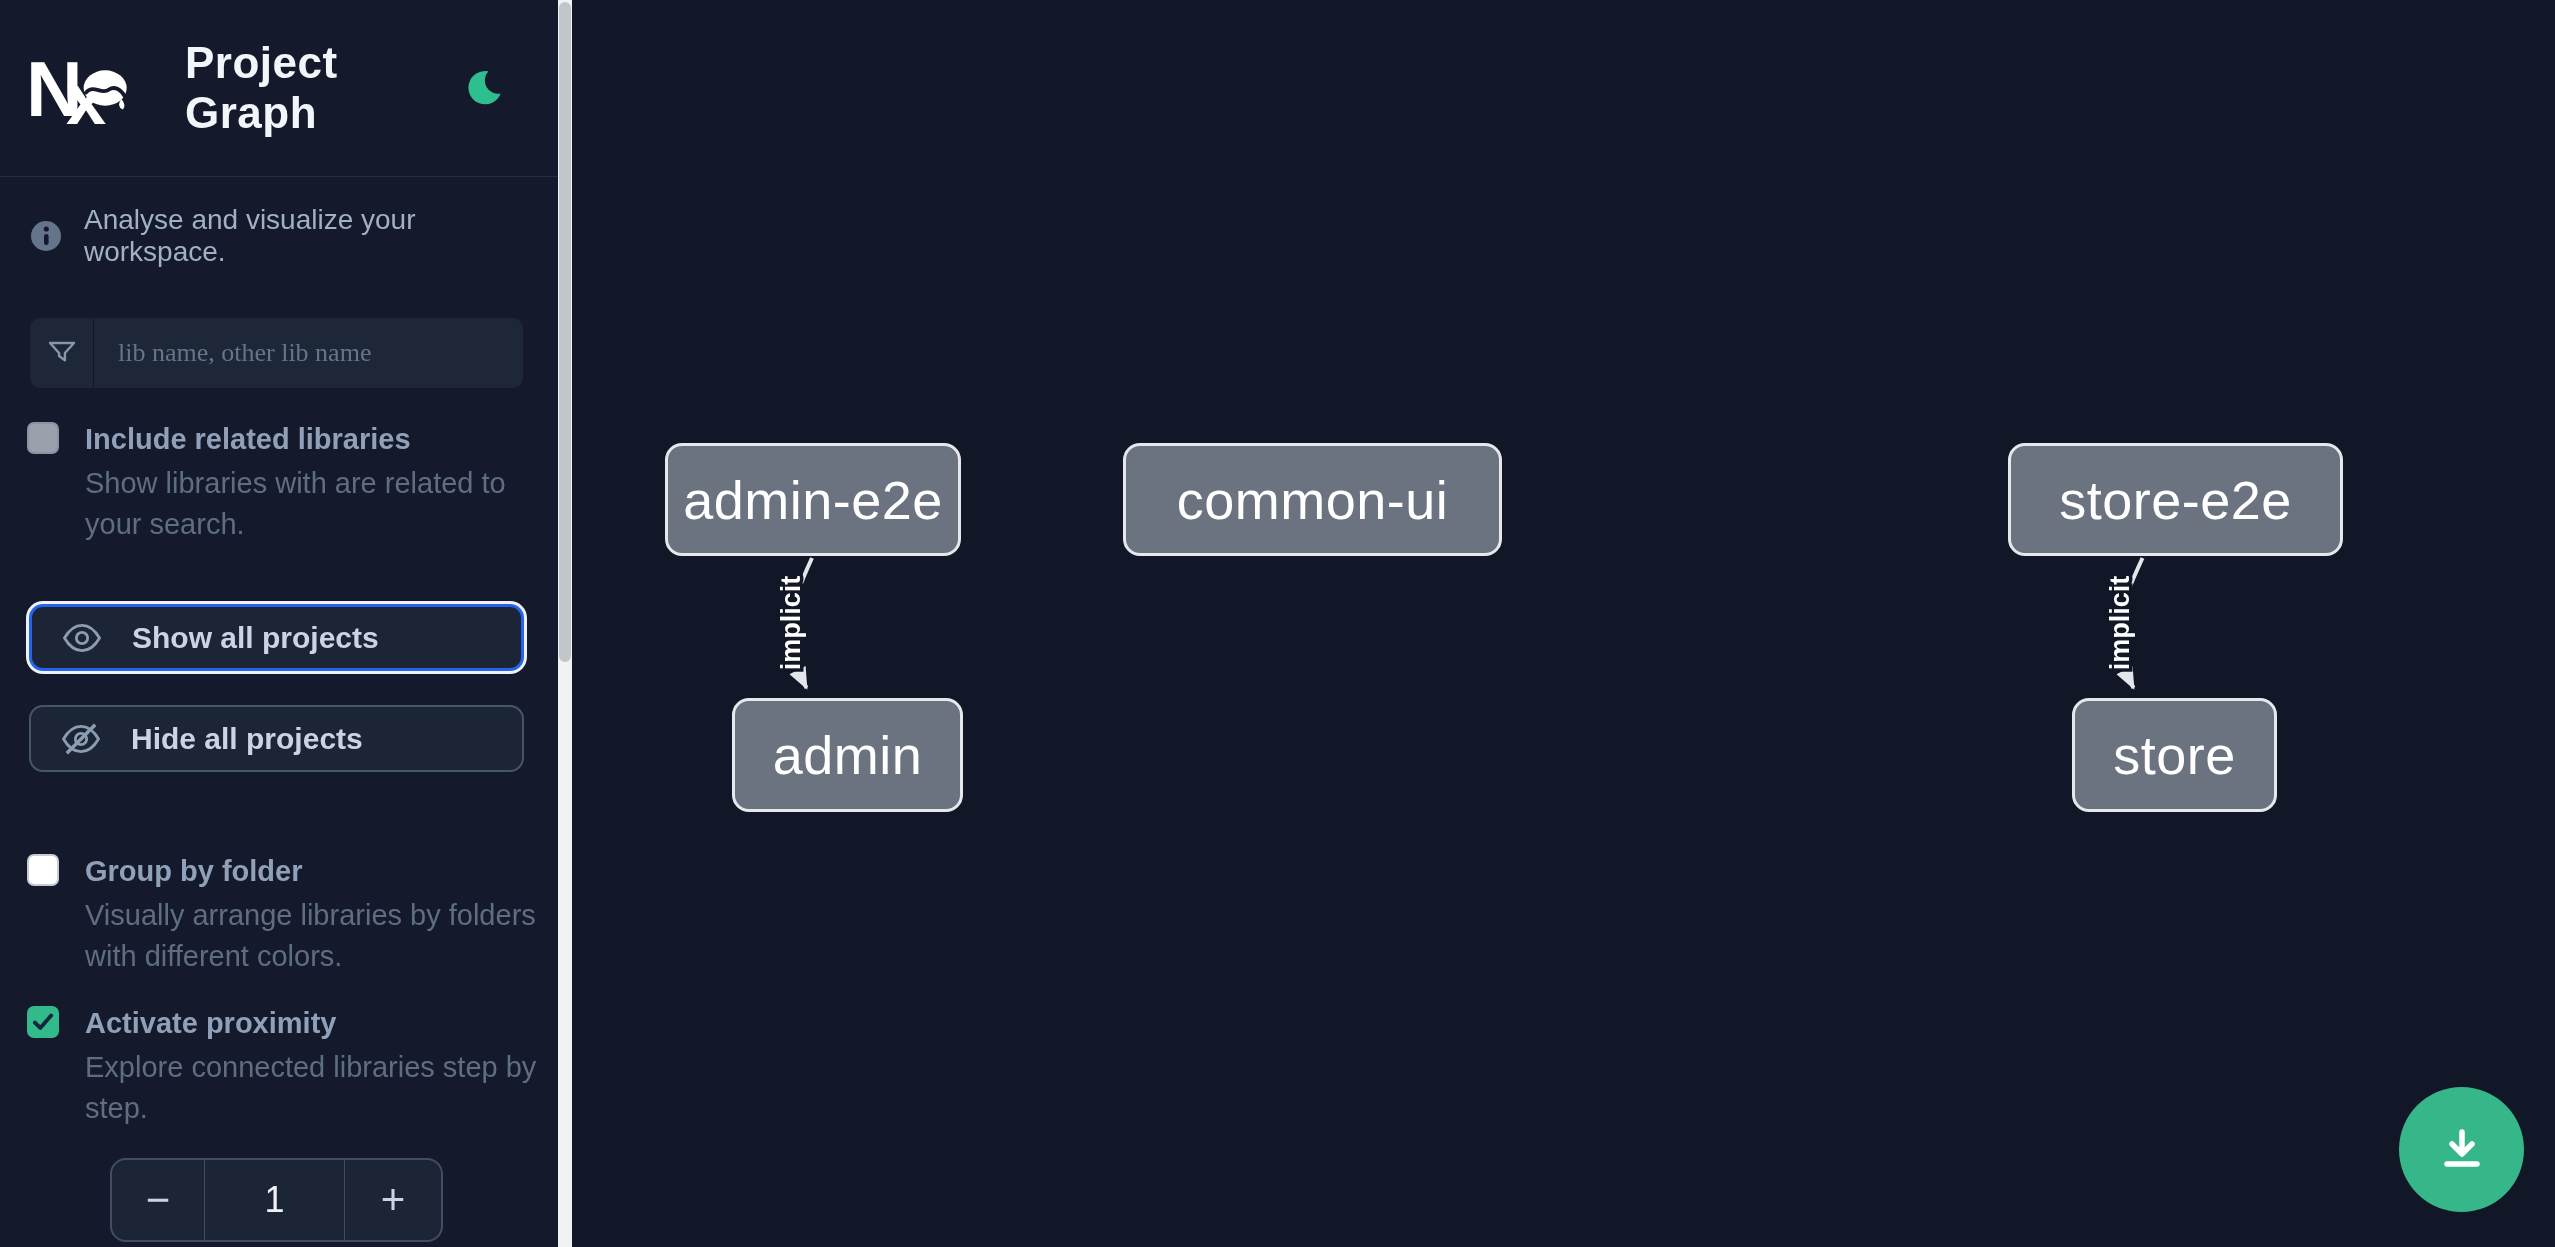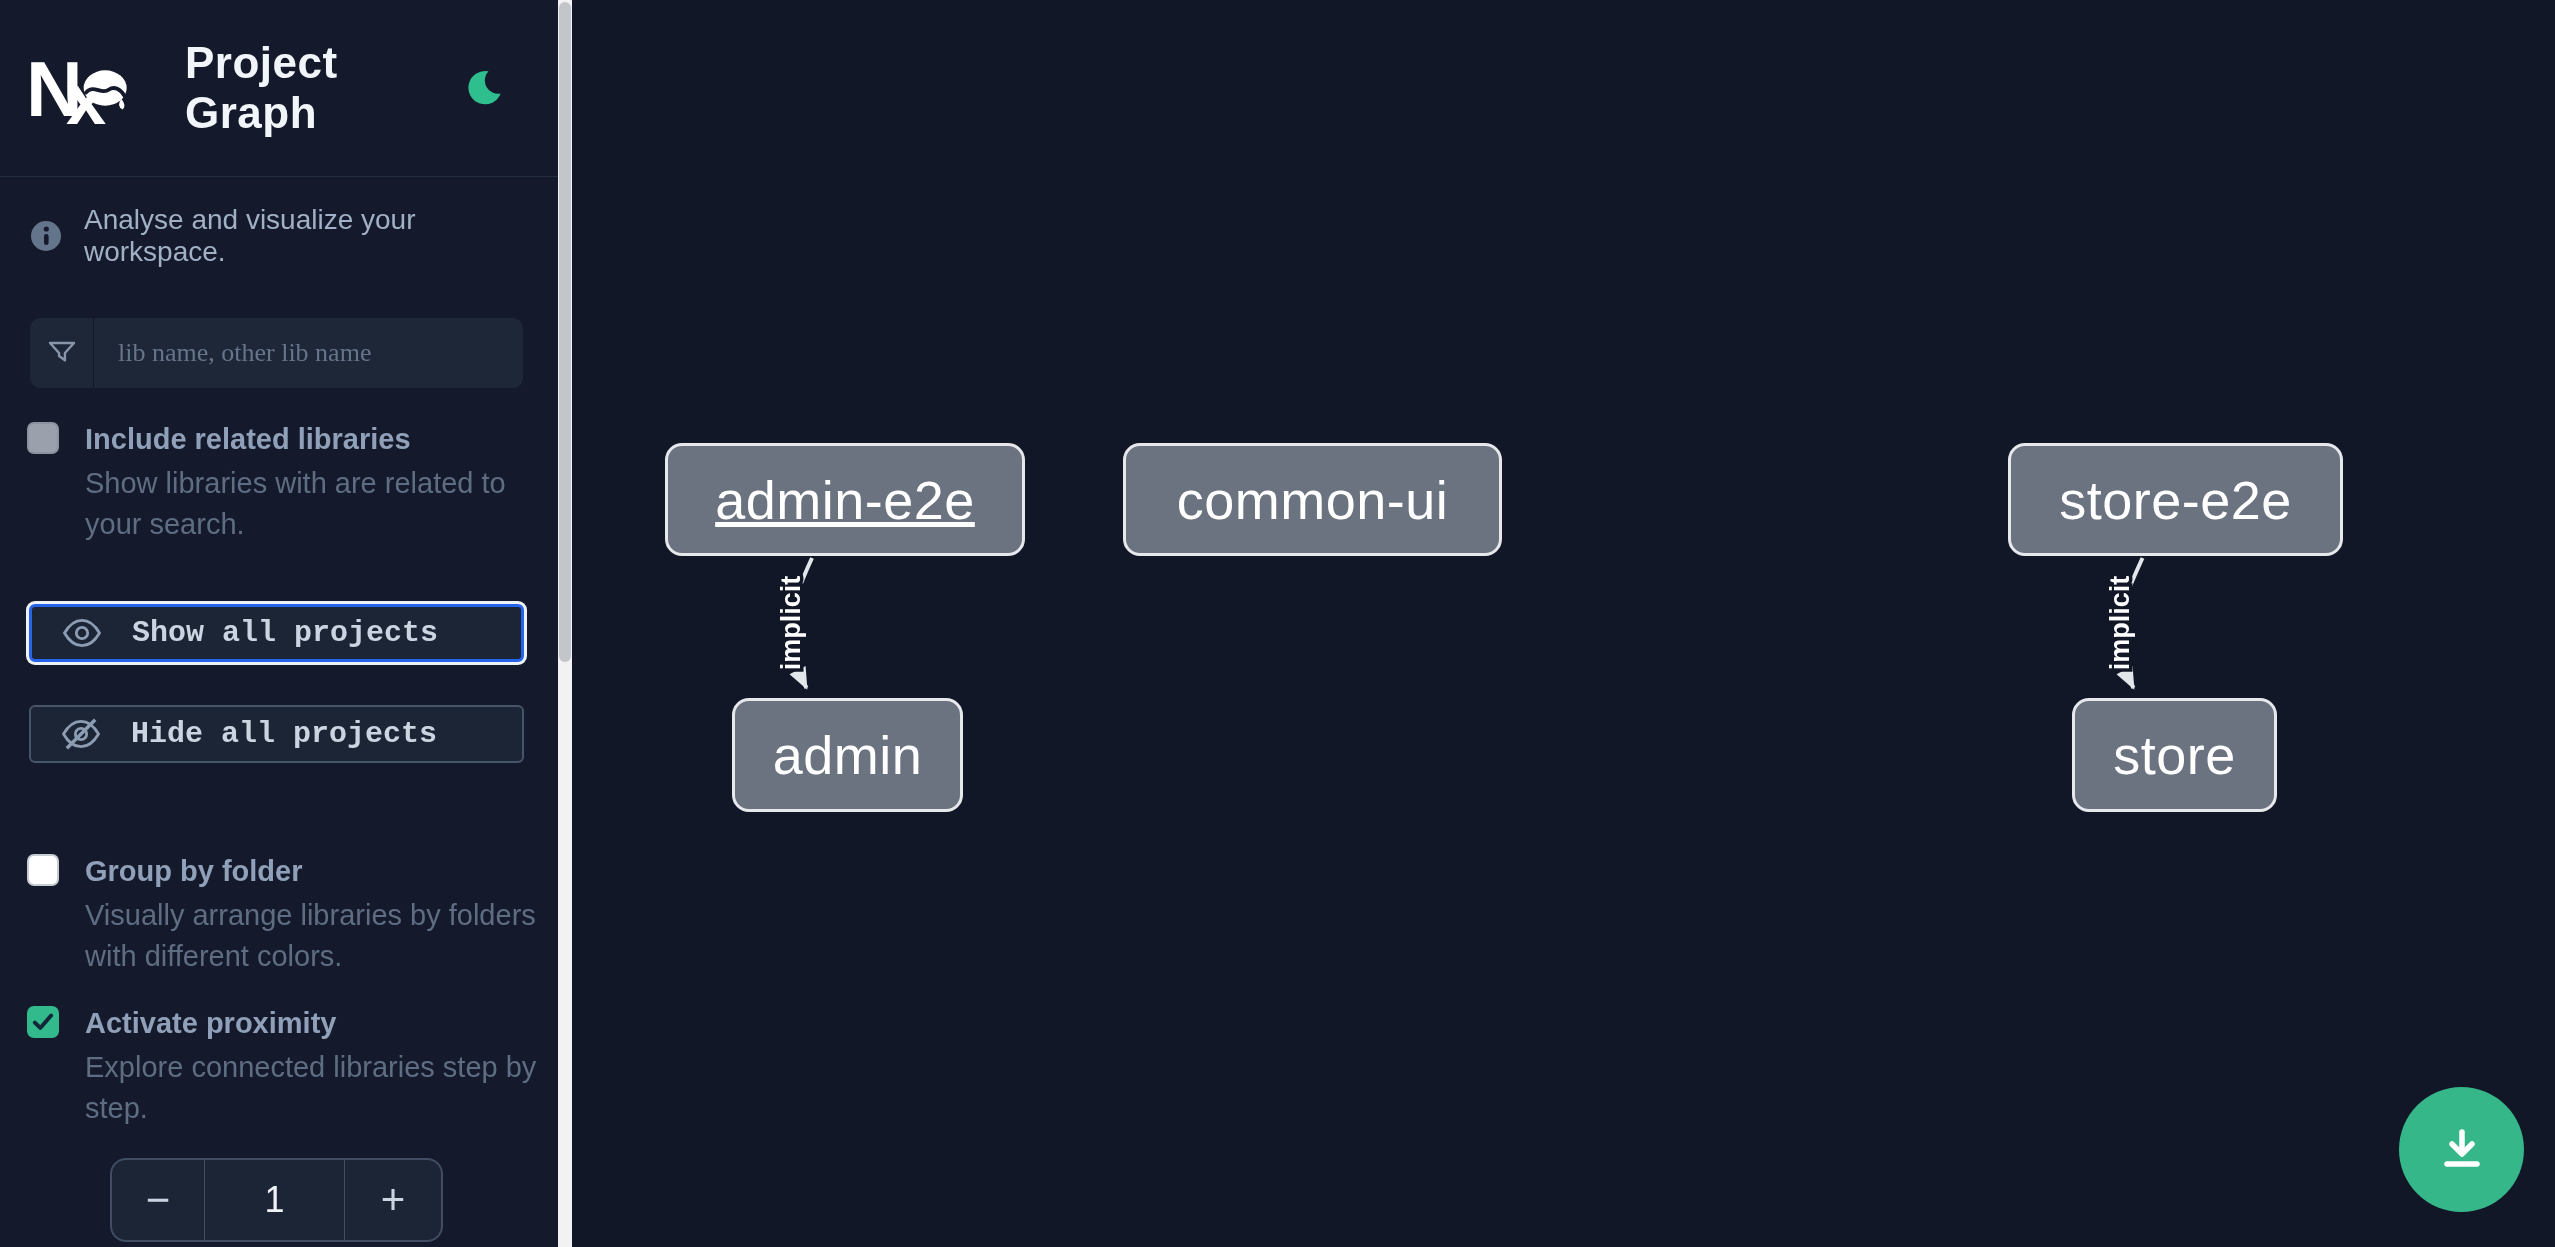--- a/index.html
+++ b/index.html
@@ -48,25 +48,25 @@
           display:flex; align-items:center; justify-content:center; cursor:pointer; }
   .cbox.muted   { background:#9aa1ac; border:2px solid #8b93a0; }
   .cbox.plain   { background:#ffffff; border:2px solid #c7ccd4; }
   .cbox.checked { background:#32ba8c; border:2px solid #32ba8c; }
   .option-text { width:460px; }
   .option-label { font-size:29px; font-weight:600; color:#8fa0b8; line-height:38px;
                   cursor:pointer; }
   .option-desc { font-size:29px; color:#5f6d83; line-height:41px; margin-top:5px; }
 
   
-  .action-btn { position:absolute; left:29px; width:495px; height:58px;
-                background:#1b2536; border:2px solid #475569; border-radius:6px;
+  .action-btn { position:absolute; left:29px; width:495px; height:67px;
+                background:#1b2536; border:2px solid #475569; border-radius:14px;
                 display:flex; align-items:center; gap:30px; padding:0 30px;
                 color:#cbd5e1; font-size:30px; font-weight:600; cursor:pointer;
-                font-family:Liberation Mono, monospace; }
+                font-family:Liberation Sans, sans-serif; }
   .action-btn.focused { border:3px solid #2563eb; box-shadow:0 0 0 3px #eef1f5; }
   .action-btn svg { flex:0 0 auto; }
 
   
   .stepper { position:absolute; left:110px; top:1158px; width:333px; height:84px;
              background:#1b2536; border:2px solid #414d63; border-radius:16px;
              display:flex; overflow:hidden; }
   .stepper button { background:transparent; border:none; color:#cbd5e1; font-size:42px;
                     cursor:pointer; font-family:"Liberation Sans", sans-serif; }
   .step-dec { width:93px; border-right:1px solid #414d63 !important; }
@@ -200,19 +200,19 @@
         <text transform="translate(1548 623) rotate(-90)" text-anchor="middle" dy="9" class="edge-label">implicit</text>
       </svg>
 
     <button class="fab">
       <svg width="60" height="60" viewBox="0 0 60 60" fill="none" stroke="#ffffff" stroke-width="5.5" stroke-linecap="round" stroke-linejoin="round">
         <line x1="30" y1="12" x2="30" y2="32"></line>
         <polyline points="20,24 30,34 40,24"></polyline>
         <line x1="15" y1="44" x2="45" y2="44"></line>
       </svg>
     </button>
-  <div class="gnode" style="left: 93px; top: 443px; width: 360px; height: 113px; text-decoration: underline;">admin-e2e</div>
+  <div class="gnode" style="left: 93px; top: 443px; width: 296px; height: 113px;">admin-e2e</div>
       <div class="gnode" style="left: 551px; top: 443px; width: 379px; height: 113px;">common-ui</div>
       <div class="gnode" style="left: 1436px; top: 443px; width: 335px; height: 113px;">store-e2e</div>
       <div class="gnode" style="left: 160px; top: 698px; width: 231px; height: 114px;">admin</div>
       <div class="gnode" style="left: 1500px; top: 698px; width: 205px; height: 114px; text-align: center;">store</div>
     </main>
 </div>
 
 </body></html>

